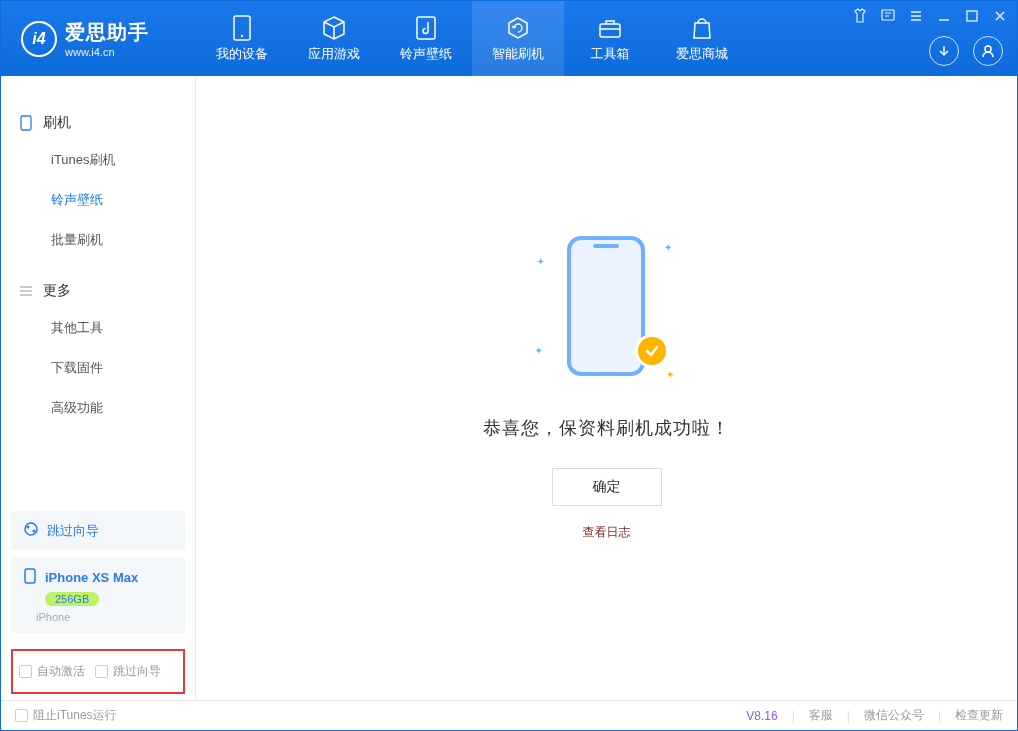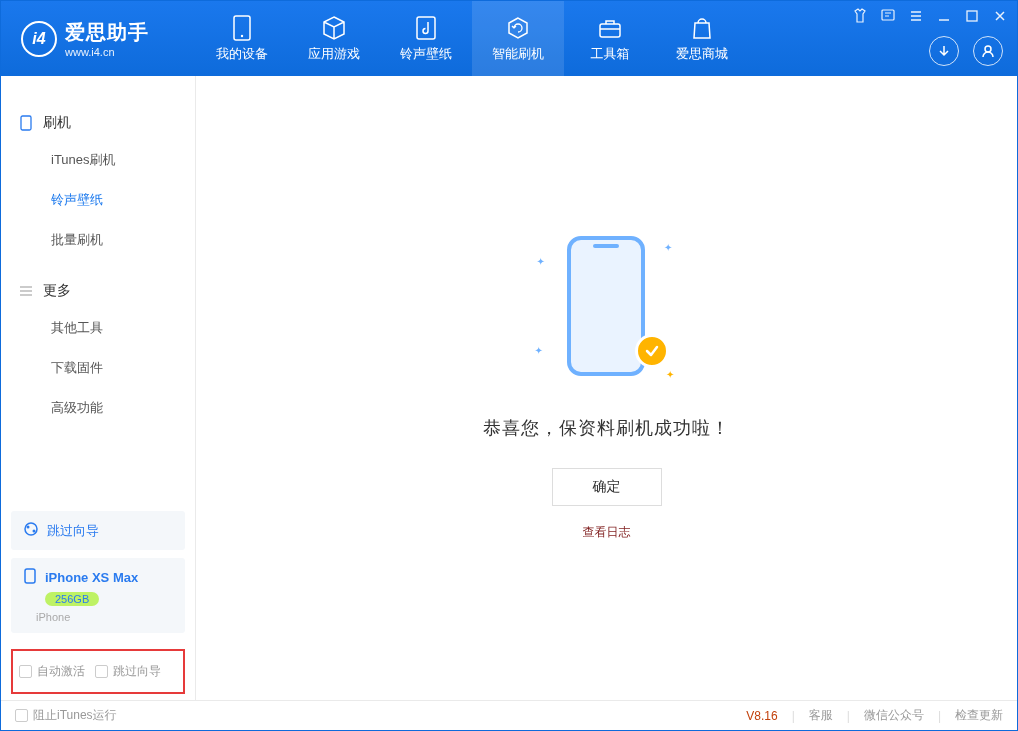--- a/index.html
+++ b/index.html
@@ -59,21 +59,21 @@
 .success-msg { font-size: 18px; color: #333; margin-bottom: 28px; letter-spacing: 1px; }
 .ok-btn { border: 1px solid #ddd; background: #fff; padding: 9px 40px; font-size: 14px; color: #333; cursor: pointer; margin-bottom: 18px; }
 .view-log { font-size: 12px; color: #7f1d1d; cursor: pointer; }
 
 
 .footer { height: 30px; border-top: 1px solid #eaeaea; display: flex; align-items: center; padding: 0 14px; font-size: 12px; color: #999; }
 .footer .cb { color: #999; }
 .footer-right { margin-left: auto; display: flex; align-items: center; gap: 14px; }
 .footer-right .sep { color: #ddd; }
 .footer-link { cursor: pointer; }
-.ver { color: #c2410c; }
+.ver { color: #8b5cf6; }
 </style>
 </head>
 <body>
 
 <div class="window">
 
   <div class="header">
     <div class="logo-area">
       <div class="logo-icon">i4</div>
       <div class="logo-text">

